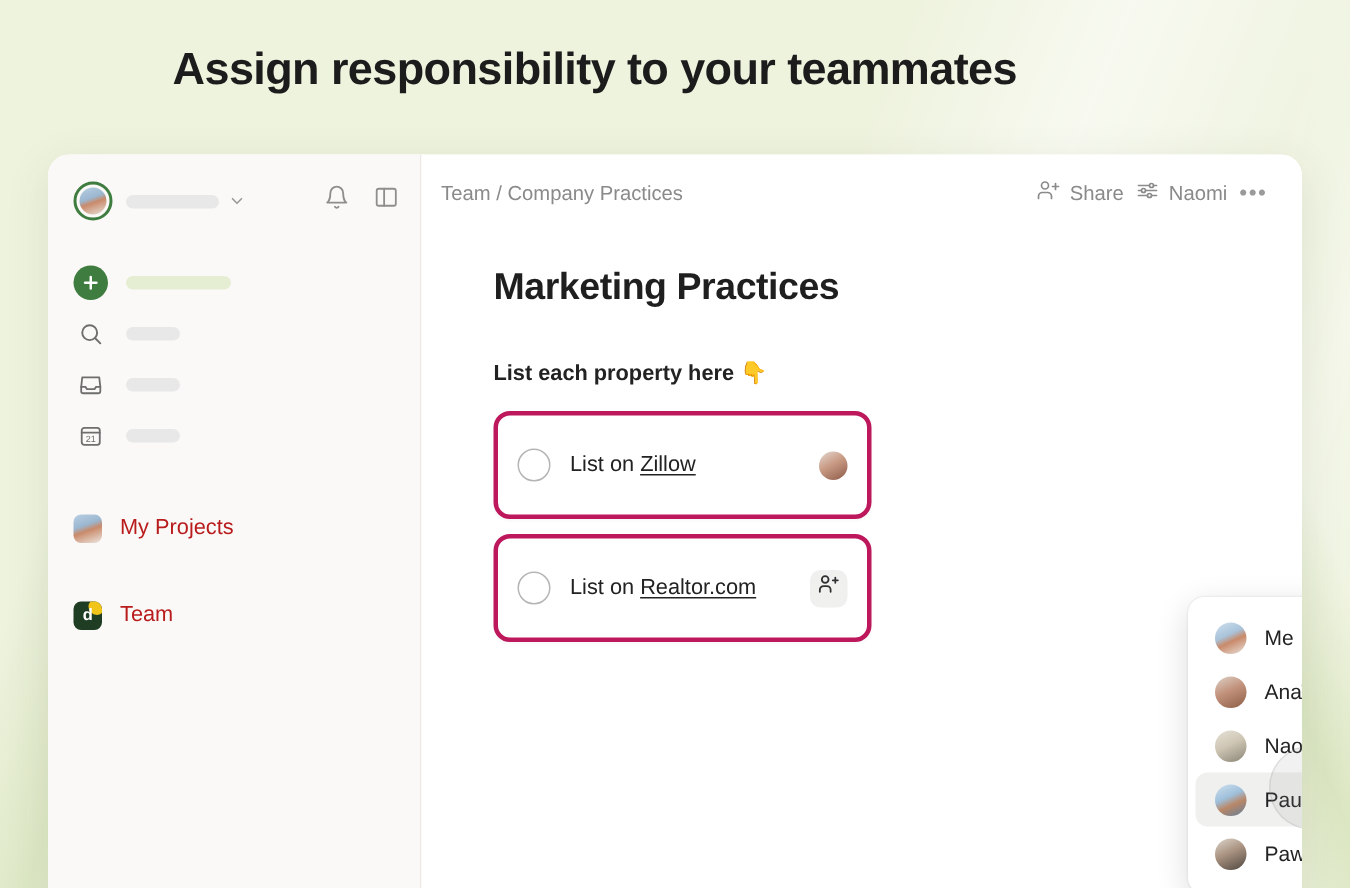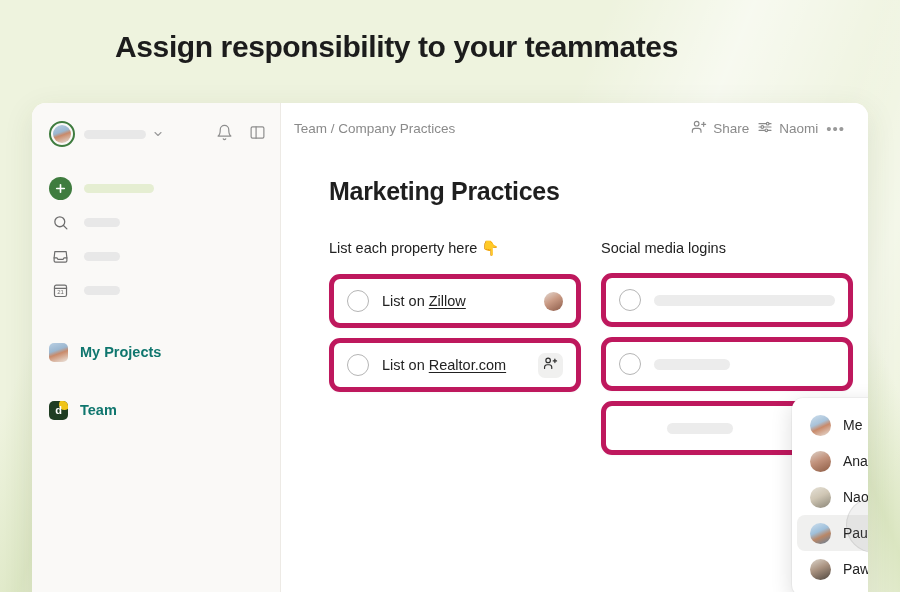--- a/index.html
+++ b/index.html
@@ -82,38 +82,38 @@
   }
   .team-logo {
     width:19px; height:19px; border-radius:5px; flex:0 0 19px; position:relative;
     background:#1f3d23; overflow:hidden; display:flex; align-items:center; justify-content:center;
   }
   .team-logo::before {
     content:""; position:absolute; right:-2px; top:-2px; width:11px; height:11px;
     background:#f0c419; border-radius:50%;
   }
   .team-logo span { position:relative; color:#fff; font-size:11px; font-weight:bold; line-height:1; z-index:2; }
-  .sb-proj-label { margin-left:12px; font-size:14.5px; color:#0f766e; font-weight:700; }
+  .sb-proj-label { margin-left:12px; font-size:14.5px; color:#b91c1c; font-weight:400; }
 
   
   .main { flex:1; background:#ffffff; position:relative; }
   .topbar { display:flex; align-items:center; height:50px; padding:0 23px 0 13px; }
   .breadcrumb { font-size:13.5px; color:#8a8a8a; }
   .topbar-actions { margin-left:auto; display:flex; align-items:center; gap:8px; color:#8a8a8a; }
   .tb-item { display:flex; align-items:center; gap:6px; font-size:13.5px; color:#8a8a8a; }
   .dots { letter-spacing:1px; font-size:15px; color:#9a9a9a; }
 
   .page-title { font-size:25px; font-weight:bold; color:#1f1f1f; padding:24px 0 0 48px; letter-spacing:-0.3px; }
 
   .columns { display:flex; padding:34px 0 0 48px; gap:20px; }
   .col { width:252px; }
-  .col-head { font-size:14.5px; font-weight:normal; color:#222; margin-bottom:17px; }
+  .col-head { font-size:14.5px; font-weight:bold; color:#222; margin-bottom:17px; }
 
   .card {
-    height:54px; border:5px solid #be185d; border-radius:11px; background:#fff;
+    height:72px; border:3px solid #be185d; border-radius:11px; background:#fff;
     display:flex; align-items:center; padding:0 13px; margin-bottom:10px;
     box-shadow:0 1px 2px rgba(0,0,0,.03);
   }
   .check { width:22px; height:22px; border-radius:50%; border:1.5px solid #b5b5b5; flex:0 0 22px; }
   .card-text { margin-left:13px; font-size:14.5px; color:#222; }
   .card-text u { text-decoration:underline; text-underline-offset:2px; }
   .card-skel { margin-left:13px; height:11px; border-radius:6px; background:#ececec; }
   .assignee {
     margin-left:auto; width:19px; height:19px; border-radius:50%;
     background:linear-gradient(150deg,#e4d9d2 0%,#c99a84 45%,#8b5a48 100%);
@@ -299,37 +299,20 @@
                   <path d="M14 20v-2a4 4 0 0 0-4-4H6.5a4 4 0 0 0-4 4v2"></path>
                   <circle cx="8.2" cy="7" r="3.6"></circle>
                   <line x1="19" y1="5" x2="19" y2="10.5"></line>
                   <line x1="16.3" y1="7.8" x2="21.7" y2="7.8"></line>
                 </svg>
             </span>
           </div>
         </div>
       </div>
 
-      <div class="col">
-        <div class="col-head">Social media logins</div>
-
-        <div class="card">
-          <div class="check"></div>
-          <div class="card-skel" style="width:185px;"></div>
-        </div>
-
-        <div class="card">
-          <div class="check"></div>
-          <div class="card-skel" style="width:76px;"></div>
-        </div>
-
-        <div class="card">
-          <div class="card-skel" style="width:66px; margin-left:48px;"></div>
-        </div>
-      </div>
     </div>
 
     <div class="dropdown">
       <div class="dd-item">
         <div class="dd-avatar a-me"></div>
         <div class="dd-label">Me</div>
       </div>
       <div class="dd-item">
         <div class="dd-avatar a-anais"></div>
         <div class="dd-label">Anaïs</div>

